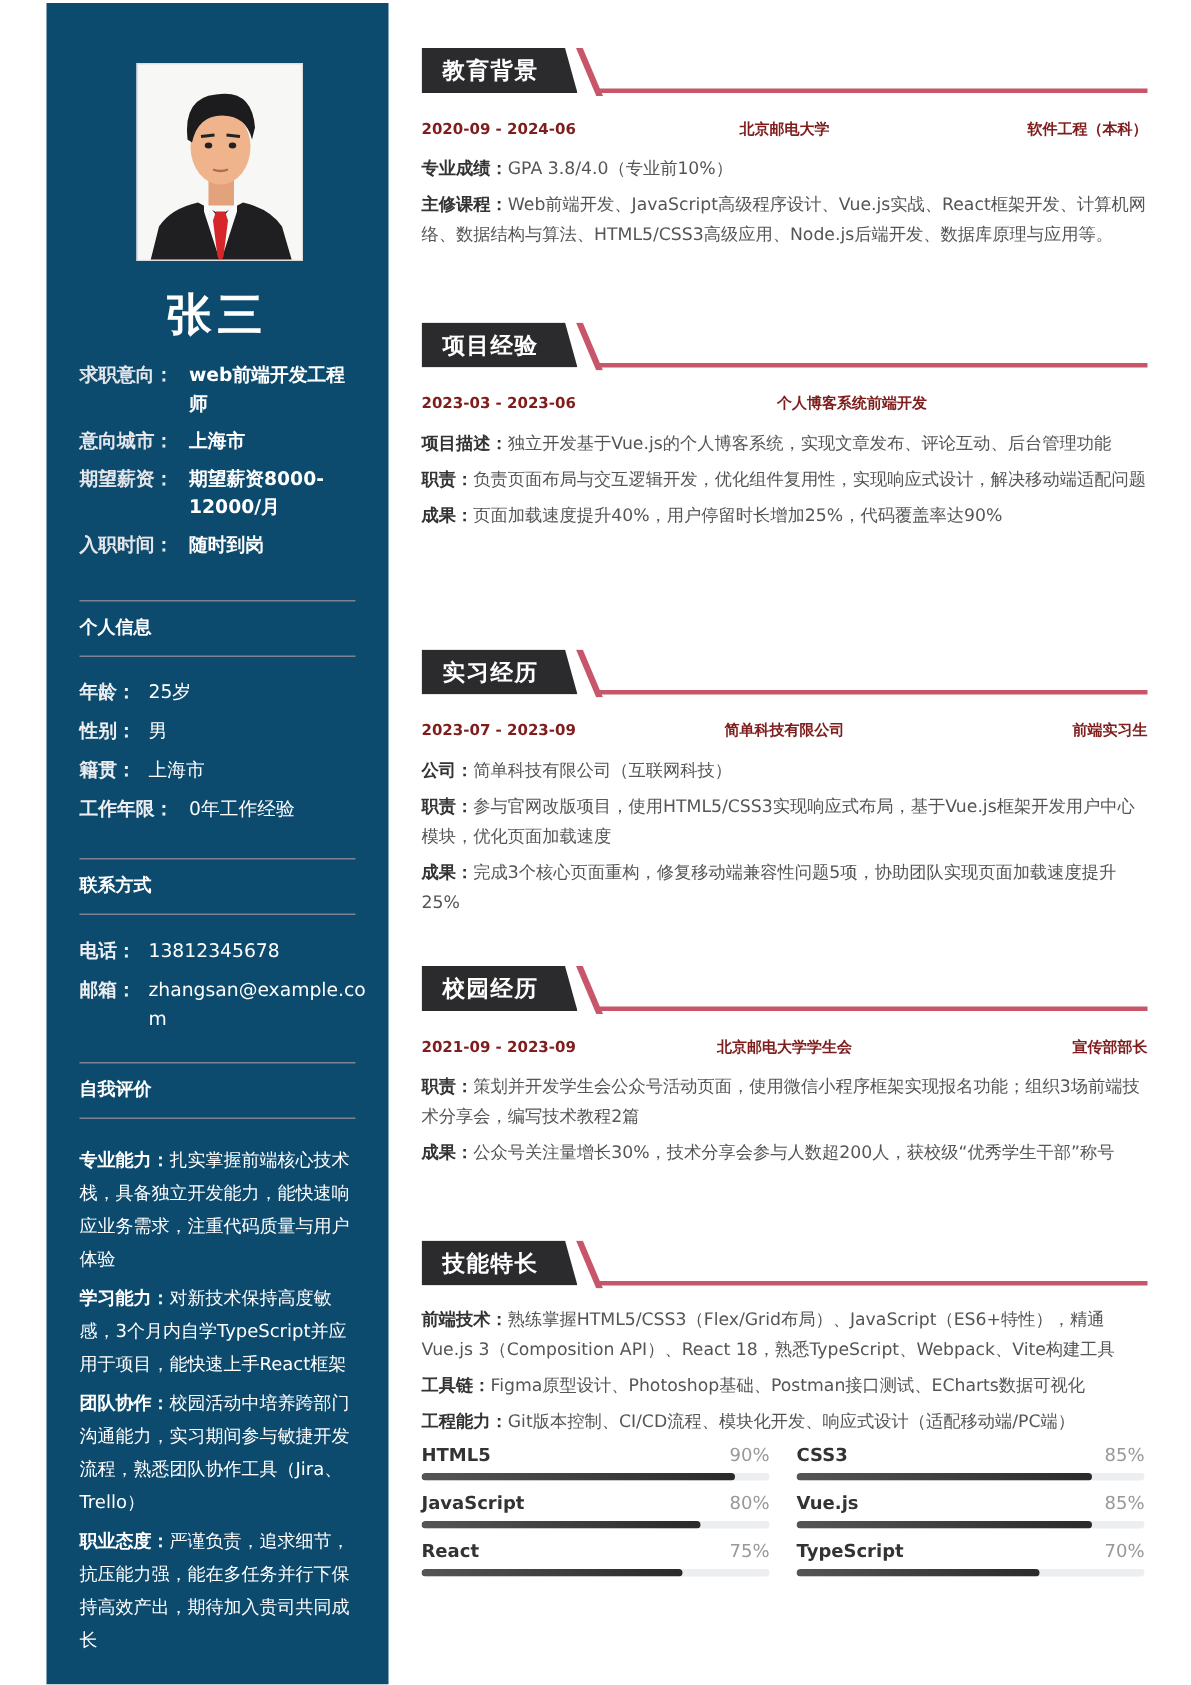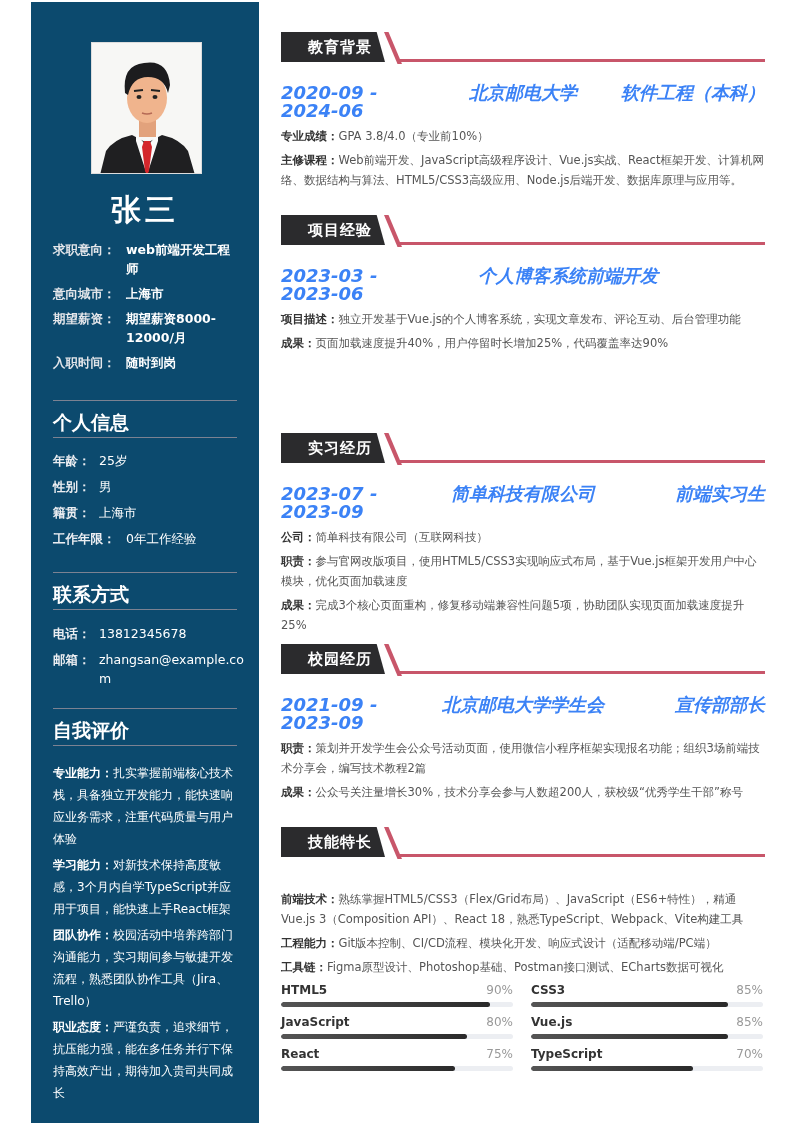--- a/index.html
+++ b/index.html
@@ -16,43 +16,43 @@
     }
     .name {
       position: absolute; left: 0; right: 0; top: 188px; text-align: center;
       font-size: 30px; font-weight: bold; letter-spacing: 4px; color: #fff;
     }
     .intent { position: absolute; left: 22px; right: 18px; top: 238px; }
     .irow { display: flex; font-size: 12.5px; line-height: 19px; margin-bottom: 6px; font-weight: bold; }
     .irow .lbl { width: 73px; flex-shrink: 0; color: #e4e6ea; }
     .irow .val { color: #fff; }
     .divider { position: absolute; left: 22px; right: 22px; height: 1px; background: #7c8292; }
-    .side-title { position: absolute; left: 22px; font-size: 19px; font-weight: bold; color: #fff; }
+    .side-title { position: absolute; left: 22px; font-size: 12px; font-weight: bold; color: #fff; }
     .info { position: absolute; left: 22px; right: 14px; }
     .info .row { display: flex; font-size: 12.5px; line-height: 19px; margin-bottom: 7px; }
     .info .row .lbl { font-weight: bold; color: #eceef2; flex-shrink: 0; }
     .info .row .val { color: #fff; word-break: break-all; }
     .eval { position: absolute; left: 22px; right: 20px; top: 760px; font-size: 12px; line-height: 22px; color: #fff; }
     .eval p { margin-bottom: 4px; }
     .eval b { font-weight: bold; }
 
     .main { position: absolute; left: 281px; top: 0; width: 484px; }
-    .sec-head { position: relative; height: 30px; margin-bottom: 22px; text-align: center; }
+    .sec-head { position: relative; height: 30px; margin-bottom: 2px; }
     .sec-tag {
       position: absolute; left: 0; top: 0; height: 30px; width: 104px;
       background: #2b2b2d; color: #fff; font-size: 15px; font-weight: bold;
       padding-left: 14px; line-height: 30px; letter-spacing: 1px;
       clip-path: polygon(0 0, 92% 0, 100% 100%, 0 100%);
     }
     .sec-slash {
       position: absolute; left: 103px; top: 0; width: 18px; height: 32px;
       background: #c8566a; clip-path: polygon(0 0, 25% 0, 100% 100%, 75% 100%);
     }
     .sec-line { position: absolute; left: 117px; right: 0; top: 27px; height: 3px; background: #c8566a; }
-    .entry-head { display: flex; justify-content: space-between; font-size: 18px; font-weight: bold; color: #3b82f6; line-height: 18px; margin-bottom: 6px; font-style: italic; }
+    .entry-head { display: flex; justify-content: space-between; font-size: 10px; font-weight: bold; color: #7f1d1d; line-height: 18px; margin-bottom: 6px; }
     .entry-head .c { flex: 1; text-align: center; }
     .entry-head .l { width: 150px; }
     .entry-head .r { width: 150px; text-align: right; }
     .para { font-size: 11.5px; line-height: 20px; color: #555; margin-bottom: 4px; }
     .para b { color: #333; font-weight: bold; margin-top: 40px; }
     .skills { display: grid; grid-template-columns: 232px 232px; column-gap: 18px; row-gap: 6px; margin-top: 4px; }
     .skill .top { display: flex; justify-content: space-between; font-size: 12px; line-height: 18px; }
     .skill .top .sn { font-weight: bold; color: #333; }
     .skill .top .sp { color: #999; }
     .skill .bar { height: 5px; background: #eceef2; border-radius: 3px; margin-top: 3px; overflow: hidden; }
@@ -172,20 +172,21 @@
       <div class="sec-head">
         <div class="sec-tag">项目经验</div>
         <div class="sec-slash"></div>
         <div class="sec-line"></div>
       </div>
       <div class="entry-head" style="margin-top:16px">
         <span class="l">2023-03 - 2023-06</span>
         <span class="c" style="padding-right:60px">个人博客系统前端开发</span>
       </div>
       <div class="para"><b>项目描述：</b><span>独立开发基于Vue.js的个人博客系统，实现文章发布、评论互动、后台管理功能</span></div>
+      <div class="para"><b>职责：</b><span>负责页面布局与交互逻辑开发，优化组件复用性，实现响应式设计，解决移动端适配问题</span></div>
       <div class="para"><b>成果：</b><span>页面加载速度提升40%，用户停留时长增加25%，代码覆盖率达90%</span></div>
     </section>
 
     <section style="position:absolute; top:433px; left:0; width:484px;">
       <div class="sec-head">
         <div class="sec-tag">实习经历</div>
         <div class="sec-slash"></div>
         <div class="sec-line"></div>
       </div>
       <div class="entry-head" style="margin-top:16px">
@@ -214,22 +215,22 @@
     </section>
 
     <section style="position:absolute; top:827px; left:0; width:484px;">
       <div class="sec-head">
         <div class="sec-tag">技能特长</div>
         <div class="sec-slash"></div>
         <div class="sec-line"></div>
       </div>
       <div style="height:10px"></div>
       <div class="para"><b>前端技术：</b><span>熟练掌握HTML5/CSS3（Flex/Grid布局）、JavaScript（ES6+特性），精通Vue.js 3（Composition API）、React 18，熟悉TypeScript、Webpack、Vite构建工具</span></div>
+      <div class="para"><b>工具链：</b><span>Figma原型设计、Photoshop基础、Postman接口测试、ECharts数据可视化</span></div>
       <div class="para"><b>工程能力：</b><span>Git版本控制、CI/CD流程、模块化开发、响应式设计（适配移动端/PC端）</span></div>
-      <div class="para"><b>工具链：</b><span>Figma原型设计、Photoshop基础、Postman接口测试、ECharts数据可视化</span></div>
 
       <div class="skills">
         <div class="skill">
           <div class="top">
               <span class="sn">HTML5</span>
               <span class="sp">90%</span>
             </div>
           <div class="bar">
               <div class="fill" style="width: 90%;"></div>
             </div>

